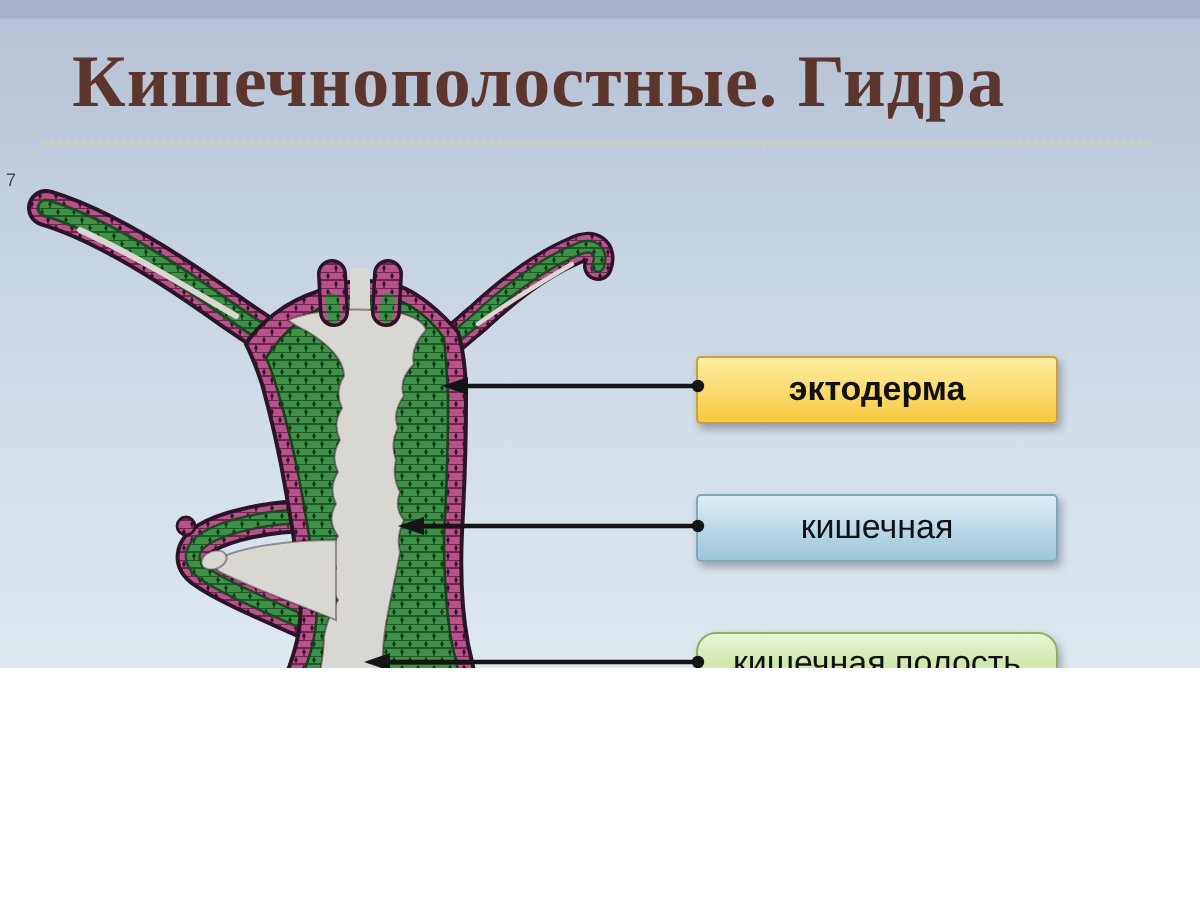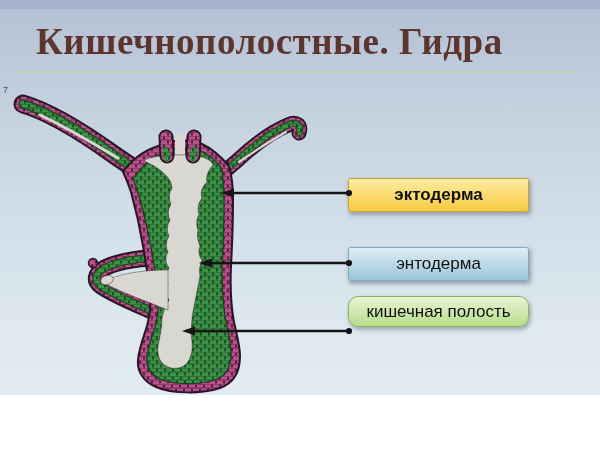--- a/index.html
+++ b/index.html
@@ -1,17 +1,17 @@
 <!DOCTYPE html>
 <html><head>
 <meta charset="utf-8">
 <style>
   html,body{margin:0;padding:0;}
   #slide{
-    position:relative;width:600px;height:395px;overflow:hidden;
+    position:relative;width:600px;height:334px;overflow:hidden;
     font-family:"Liberation Sans","DejaVu Sans",sans-serif;
     background:linear-gradient(180deg,#a8b2cd 0px,#a9b3ce 8px,#b6c2d5 10px,
                #c4d1df 110px,#d2dfe9 220px,#dde8ef 330px,#e5eef3 450px);
   }
   .top-band{position:absolute;left:0;top:0;width:600px;height:9px;background:#a7b1cd;}
   .page-title{
     position:absolute;left:36px;top:22px;margin:0;
     font-family:"Liberation Serif","DejaVu Serif",serif;
     font-weight:bold;font-size:37px;line-height:1.1;color:#5c362e;letter-spacing:0.5px;
   }
@@ -23,21 +23,21 @@
   .label-box{
     position:absolute;left:348px;width:181px;height:34px;
     border:1px solid #999;border-radius:2.5px;
     display:flex;align-items:center;justify-content:center;
     box-shadow:1.5px 2.5px 4px rgba(60,60,75,0.40);
     box-sizing:border-box;
   }
   .label-box span{font-size:17px;color:#111;}
   #box-ecto{top:178px;font-weight:bold;}
   #box-endo{top:247px;}
-  #box-cavity{top:296px;height:31px;border-radius:10px;}
+  #box-cavity{top:316px;height:31px;border-radius:10px;}
   .footer-rule{position:absolute;left:27px;top:416px;width:546px;height:0;
     border-top:2px dotted #e0c157;}
   .footer-tri{position:absolute;left:28px;top:422px;width:0;height:0;
     border-left:11px solid #f6a72b;border-top:7px solid transparent;
     border-bottom:7px solid transparent;cursor:pointer;}
 </style>
 </head>
 <body>
 
 <div id="slide">
@@ -107,21 +107,21 @@
       <path d="M183 68 L184 49" stroke="url(#pc)" stroke-width="11.5"></path>
       <path d="M157 70 L156 62" stroke="url(#gc)" stroke-width="7"></path>
       <path d="M183 70 L184 62" stroke="url(#gc)" stroke-width="7"></path>
     </g>
   </svg>
 
   <div class="label-box" id="box-ecto" style="background: linear-gradient(rgb(253, 237, 162), rgb(248, 201, 63)); border-color: rgb(201, 160, 57);">
     <span>эктодерма</span>
   </div>
   <div class="label-box" id="box-endo" style="background: linear-gradient(rgb(220, 238, 245), rgb(156, 197, 218)); border-color: rgb(127, 168, 189);">
-    <span>энтодерма</span>
+    <span>кишечная</span>
   </div>
   <div class="label-box" id="box-cavity" style="background: linear-gradient(rgb(234, 245, 213), rgb(183, 220, 139)); border-color: rgb(142, 176, 95);">
     <span>кишечная полость</span>
   </div>
 
   <svg id="arrow-svg" width="600" height="450" viewBox="0 0 600 450">
     <g stroke="#151515" fill="#151515">
       <line x1="349" y1="193" x2="231" y2="193" stroke-width="2.3"></line>
       <polygon points="221,193 234,188.5 234,197.5" stroke="none"></polygon>
       <circle cx="349" cy="193" r="3.1" stroke="none"></circle>

